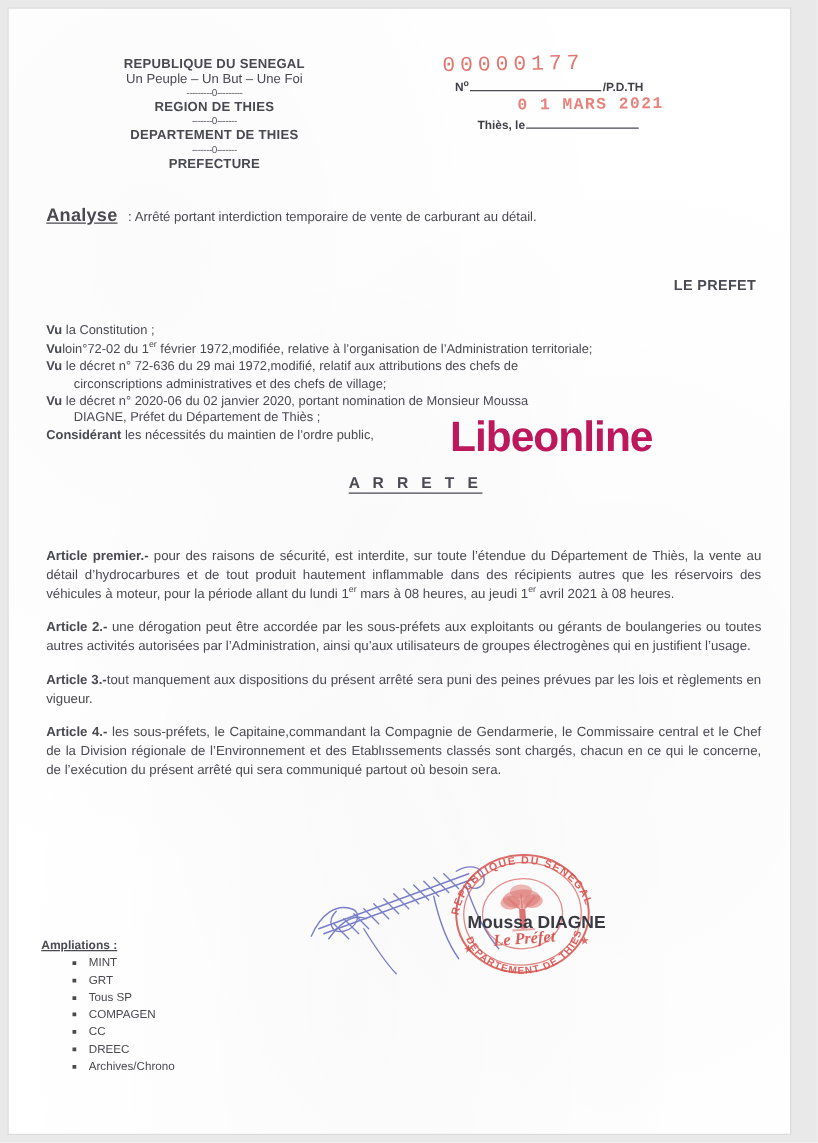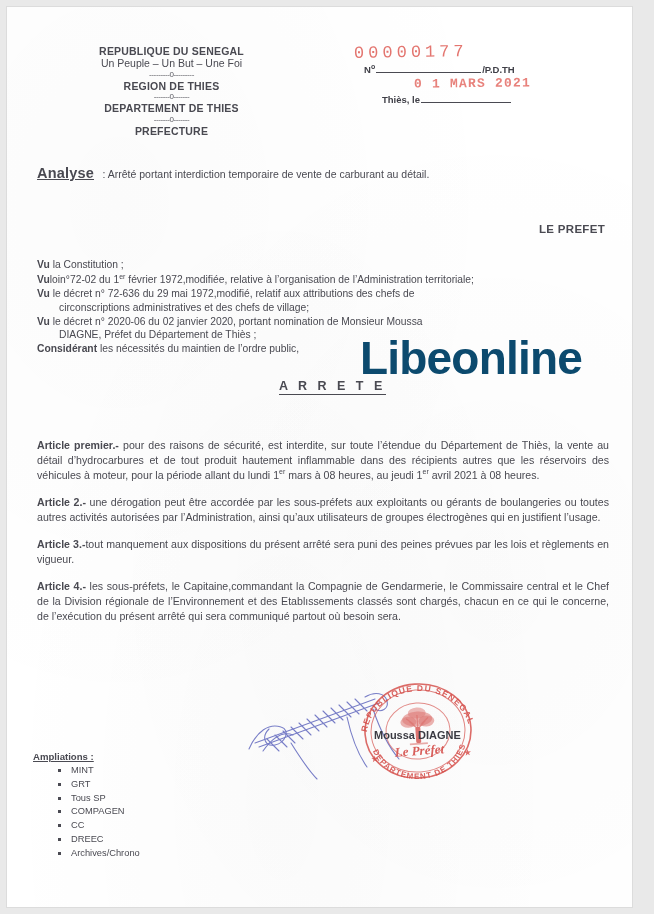--- a/index.html
+++ b/index.html
@@ -180,23 +180,23 @@
     white-space: nowrap;
   }
   #vu-block b { font-weight: bold; }
   #vu-block .sup { font-size: 7px; vertical-align: super; }
 
   
   #watermark {
     position: absolute;
     left: 353px;
     top: 324px;
-    font-size: 46px;
-    font-weight: bold;
-    color: #0c4a6e;
+    font-size: 34px;
+    font-weight: bold;
+    color: #be185d;
     letter-spacing: -0.8px;
     z-index: 6;
     white-space: nowrap;
   }
 
   
   #arrete-heading {
     position: absolute;
     left: 272px;
     top: 372px;
@@ -240,21 +240,21 @@
     position: absolute;
     left: 105px;
     top: 0px;
     width: 132px;
     height: 104px;
   }
   #signer-name {
     position: absolute;
     left: 127px;
     top: 50px;
-    font-size: 11px;
+    font-size: 14px;
     font-weight: bold;
     color: #3a3a42;
     z-index: 5;
     white-space: nowrap;
   }
 
   
   #ampliations {
     position: absolute;
     left: 26px;

